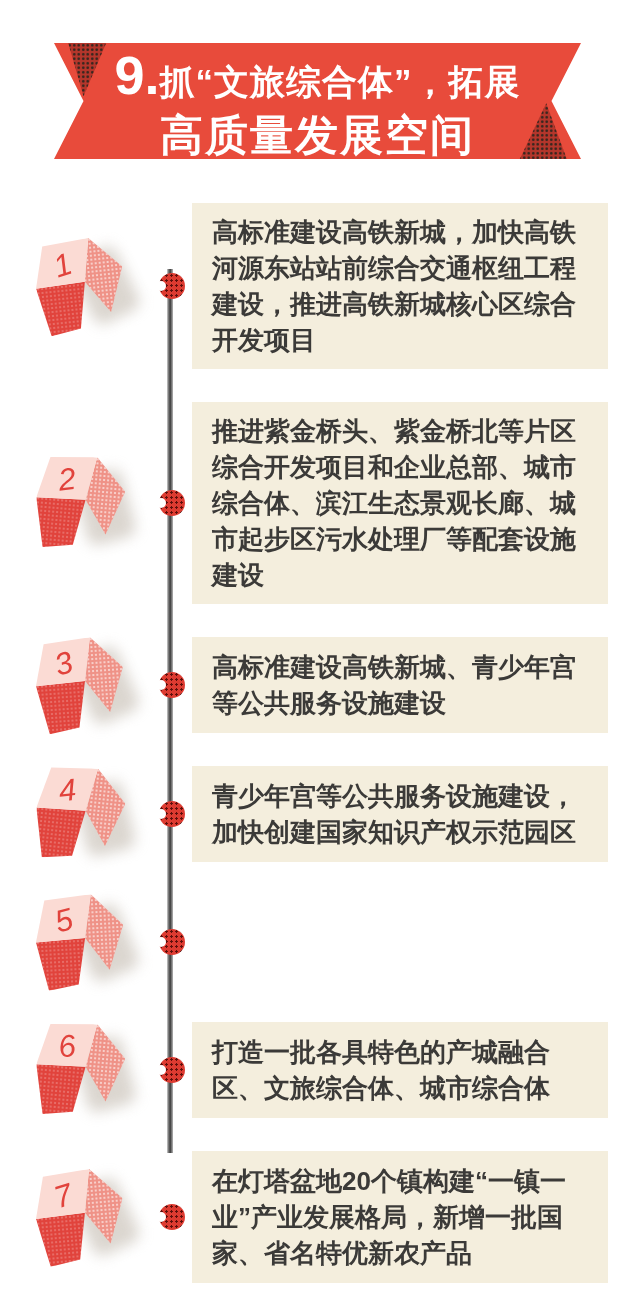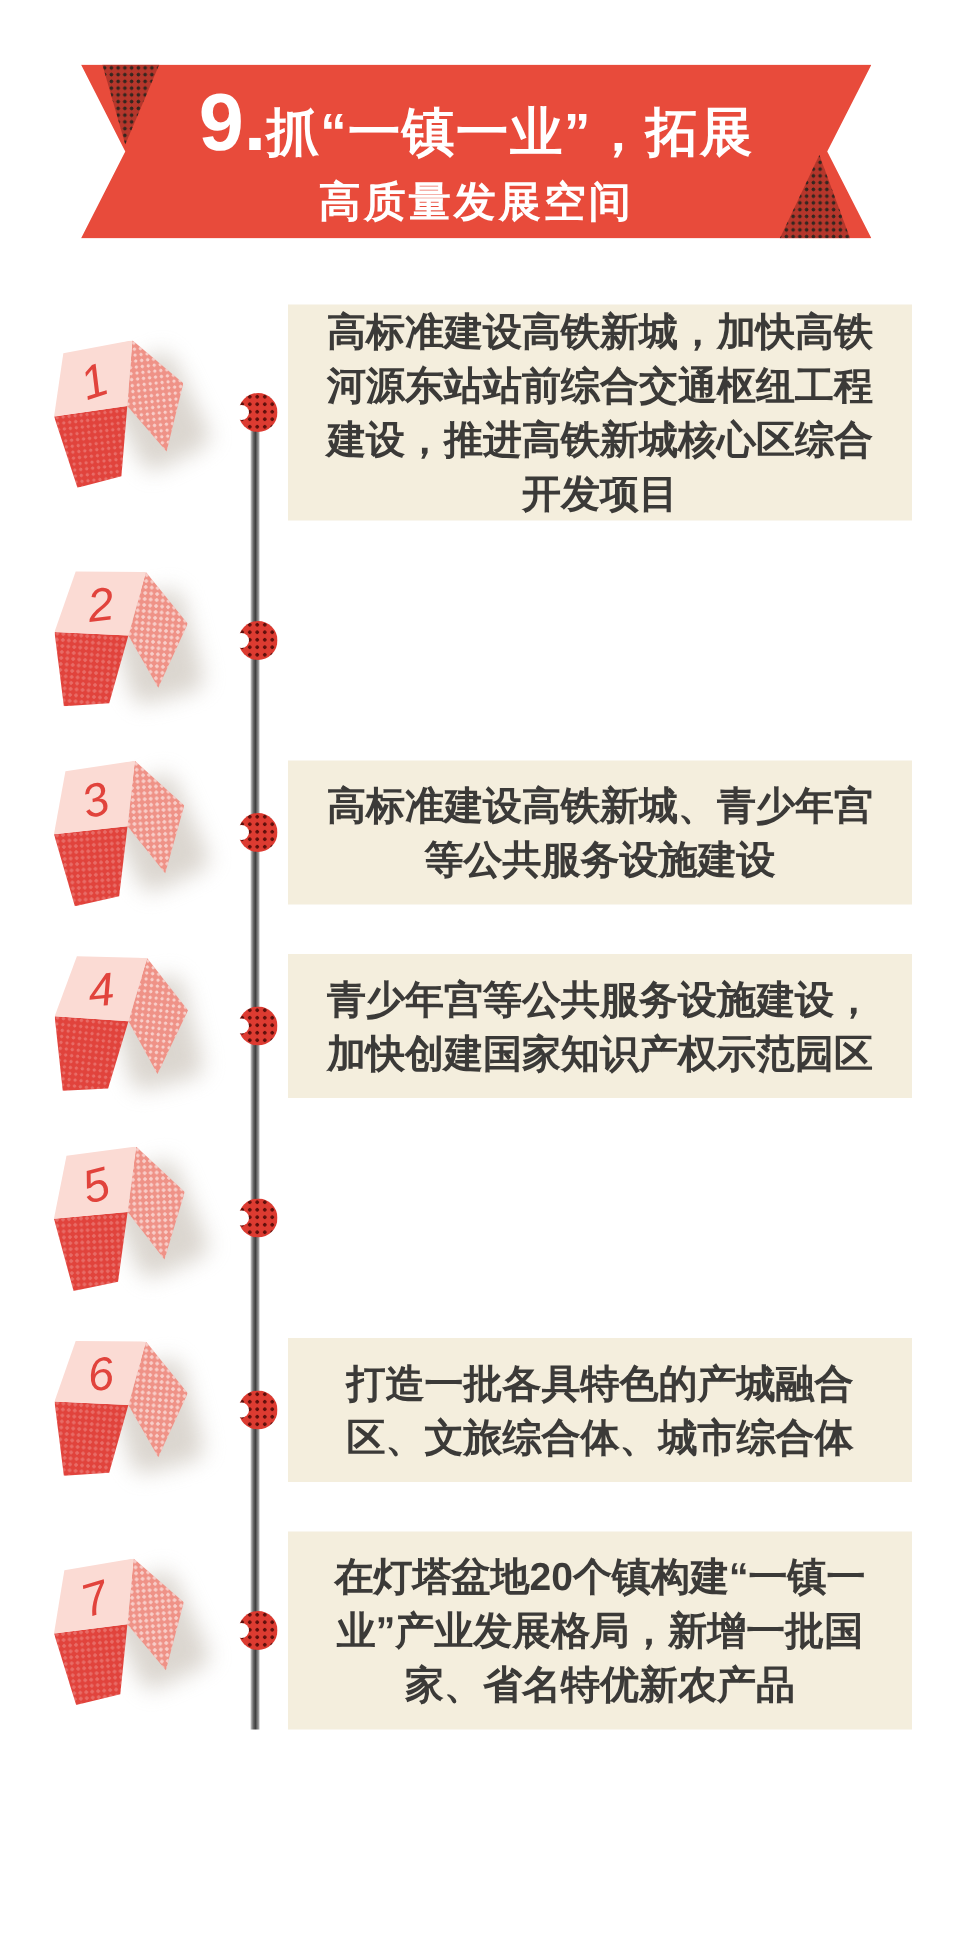--- a/index.html
+++ b/index.html
@@ -21,36 +21,36 @@
   .fold-left{clip-path:polygon(2.7% 0,9.9% 0,5.6% 46%);}
   .fold-right{clip-path:polygon(93.4% 52%,88.4% 100%,97.3% 100%);}
   .banner-text{
     position:absolute;inset:0;display:flex;flex-direction:column;
     align-items:center;justify-content:center;color:#fff;font-weight:bold;
     padding-top:2px;
   }
   .banner-line1{display:flex;align-items:baseline;line-height:1;}
   .banner-num{font-size:54px;letter-spacing:0;}
   .banner-t1{font-size:35px;letter-spacing:1px;}
-  .banner-line2{font-size:28px;letter-spacing:2px;line-height:1;margin-top:12px;}
+  .banner-line2{font-size:43px;letter-spacing:2px;line-height:1;margin-top:12px;font-family:Liberation Serif, serif;}
   
   .tl-line{
     position:absolute;left:167px;top:269px;width:6px;height:884px;z-index:0;
     background:linear-gradient(90deg,#cfcfcf,#6a6a6a 30%,#3f3f3f 55%,#b5b5b5);
   }
   
   .rows{position:absolute;left:0;top:203px;width:640px;}
   .row{display:flex;align-items:center;margin-bottom:33px;position:relative;}
   .cube-col{flex:0 0 192px;width:192px;display:flex;align-items:center;justify-content:flex-start;}
   
   .box{
     flex:1;margin-right:32px;background:var(--box-bg,#f4eedd);
-    padding:0 20px;box-sizing:border-box;display:flex;align-items:center;
+    padding:11px 20px;box-sizing:border-box;display:flex;align-items:center;
     color:var(--text-color,#3b3a38);font-size:26px;line-height:36px;font-weight:bold;
-    text-align:center;z-index:1;
+    text-align:left;z-index:1;
   }
   .row:nth-of-type(1) .box{min-height:134px;}
   .row:nth-of-type(2) .box{min-height:168px;}
   .row:nth-of-type(3) .box,.row:nth-of-type(4) .box,
   .row:nth-of-type(5) .box,.row:nth-of-type(6) .box{min-height:96px;}
   .row:nth-of-type(7) .box{min-height:132px;}
   
   .dot{
     position:absolute;left:159px;top:50%;width:26px;height:26px;margin-top:-13px;
     border-radius:50%;z-index:2;
@@ -104,21 +104,21 @@
 
 <div class="page">
 
   <div class="banner">
     <div class="ribbon-body"></div>
     <div class="fold fold-left"></div>
     <div class="fold fold-right"></div>
     <div class="banner-text">
       <div class="banner-line1">
         <span class="banner-num">9.</span>
-          <span class="banner-t1">抓“一镇一业”，拓展</span>
+          <span class="banner-t1">抓“文旅综合体”，拓展</span>
       </div>
       <div class="banner-line2">高质量发展空间</div>
     </div>
   </div>
 
   <div class="tl-line"></div>
 
   <div class="rows">
   <div class="row">
     <div class="cube-col">
@@ -140,20 +140,23 @@
     <div class="cube-col">
       <div class="cube">
         <div class="cube-shadow"></div>
         <div class="face front"></div>
         <div class="face right"></div>
         <div class="face top"></div>
         <div class="num">2</div>
       </div>
     </div>
     <div class="dot"></div>
+    <div class="box">
+      <span>推进紫金桥头、紫金桥北等片区综合开发项目和企业总部、城市综合体、滨江生态景观长廊、城市起步区污水处理厂等配套设施建设</span>
+    </div>
   </div>
 
   <div class="row">
     <div class="cube-col">
       <div class="cube">
         <div class="cube-shadow"></div>
         <div class="face front"></div>
         <div class="face right"></div>
         <div class="face top"></div>
         <div class="num">3</div>

